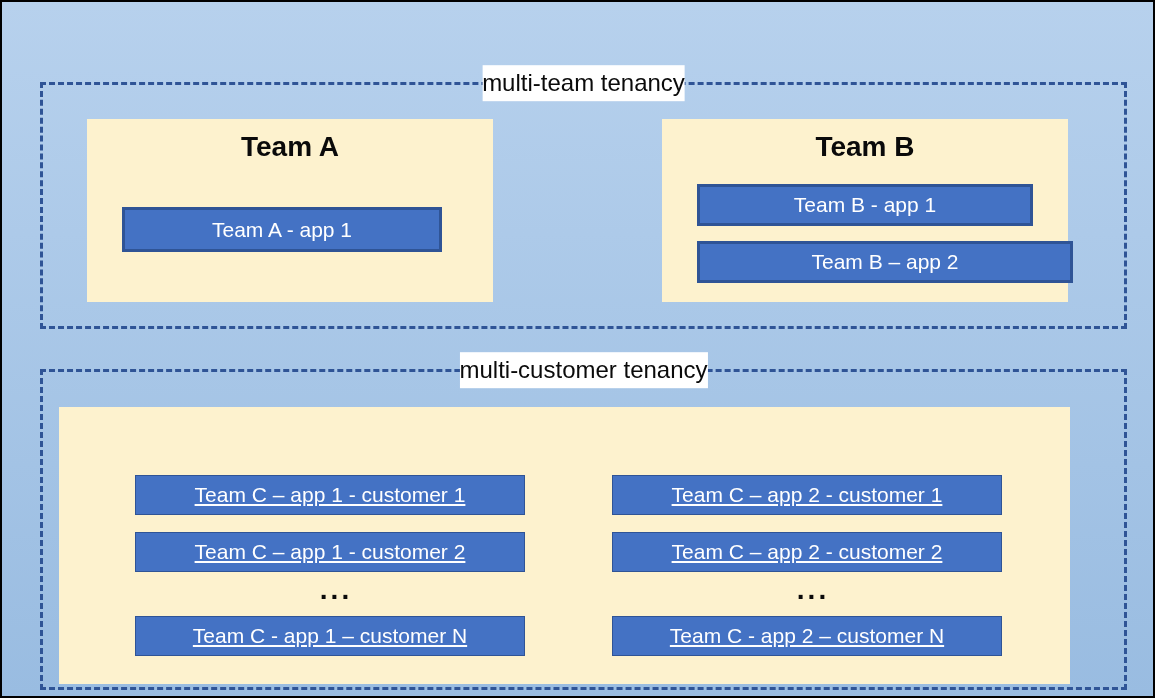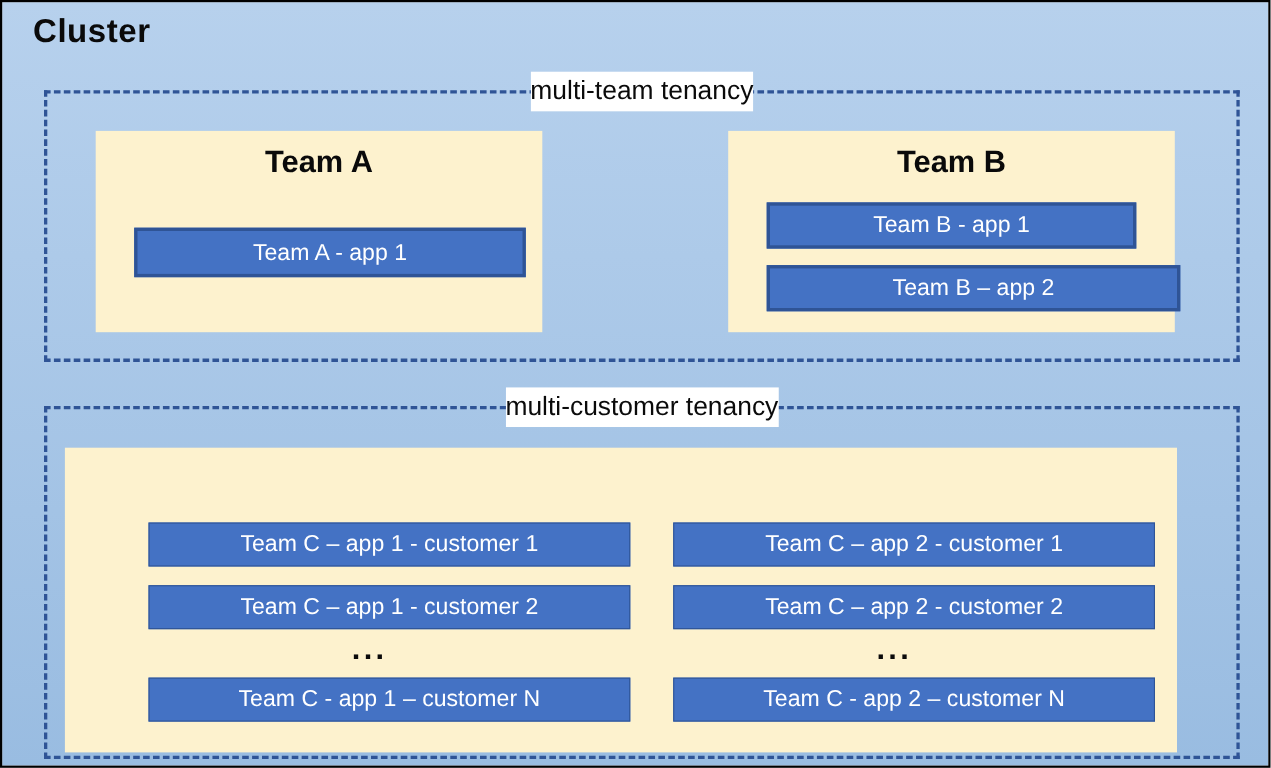--- a/index.html
+++ b/index.html
@@ -47,48 +47,47 @@
     position:absolute;left:0;right:0;top:12px;text-align:center;
     font-size:28px;font-weight:bold;color:var(--ink);
   }
   .app-box{
     position:absolute;background:var(--app-fill);
     border:3px solid var(--app-border);
     color:var(--app-text);font-size:21px;
     display:flex;align-items:center;justify-content:center;
     white-space:nowrap;
   }
-  .team-a .app-box{left:35px;width:356px;top:88px;height:45px;}
+  .team-a .app-box{left:35px;width:320px;top:88px;height:45px;}
   .team-b .app-1{left:35px;width:336px;top:65px;height:42px;}
   .team-b .app-2{left:35px;width:376px;top:122px;height:42px;}
   .customer-box{
     position:absolute;background:var(--app-fill);
     border:1.5px solid var(--app-border);
     color:var(--app-text);font-size:21px;
     display:flex;align-items:center;justify-content:center;
-    width:438px;height:40px;white-space:nowrap;
+    width:390px;height:40px;white-space:nowrap;text-decoration:underline;
   }
   .col-1{left:76px;}
   .col-2{left:553px;}
   .row-1{top:68px;}
   .row-2{top:125px;}
   .row-n{top:209px;}
   .ellipsis{
     position:absolute;width:402px;top:163px;height:40px;
     display:flex;align-items:center;justify-content:center;
     font-size:28px;font-weight:bold;color:var(--ink);
     letter-spacing:3px;line-height:0;
   }
 </style>
 </head>
 <body>
 
 <div class="stage">
 
-  <div class="cluster-title">Cluster</div>
 
   <div class="tenancy-section section-multi-team">
     <div class="section-label">multi-team tenancy</div>
 
     <div class="team-panel team-a">
       <div class="team-title">Team A</div>
       <div class="app-box">Team A - app 1</div>
     </div>
 
     <div class="team-panel team-b">

